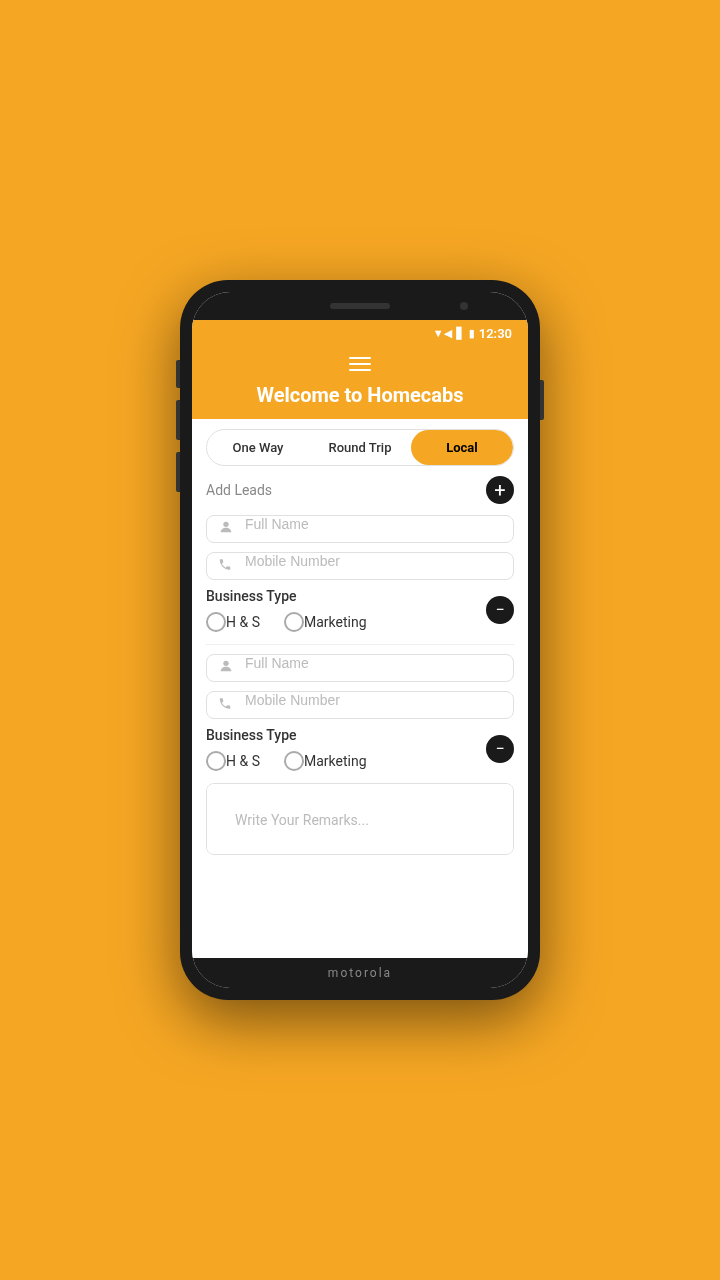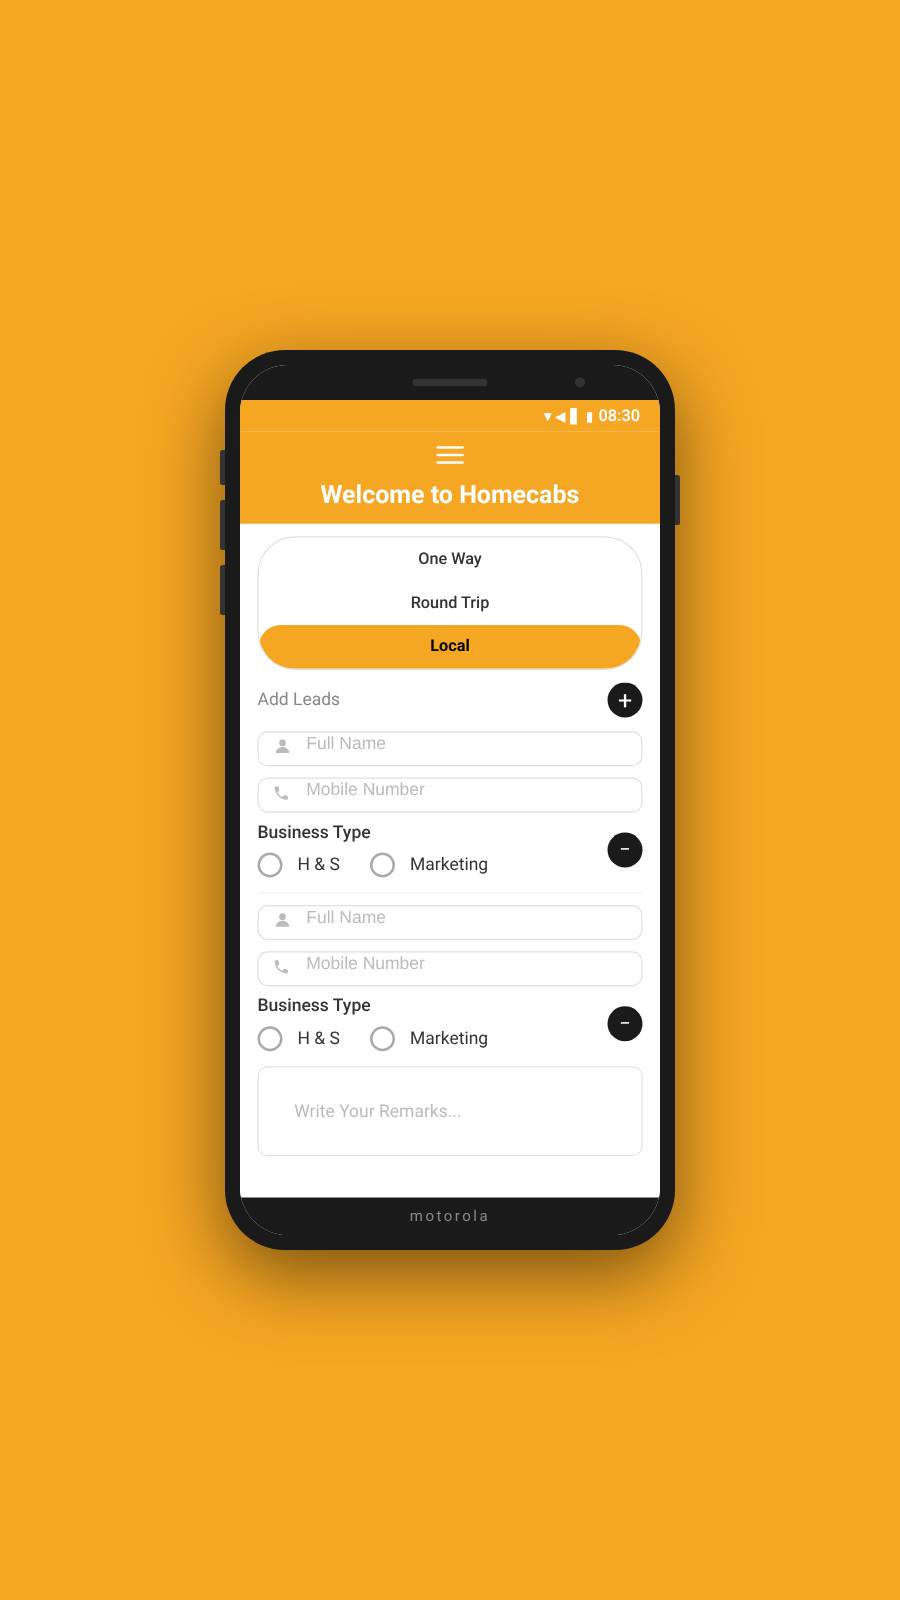--- a/index.html
+++ b/index.html
@@ -119,21 +119,20 @@
     }
 
     
     .tab-selector {
       background: #fff;
       margin: 10px 14px;
       border-radius: 30px;
       border: 1px solid #e0e0e0;
       display: flex;
       overflow: hidden;
-      flex-direction: column;
     }
 
     .tab-item {
       flex: 1;
       text-align: center;
       padding: 10px 6px;
       font-size: 13px;
       font-weight: 500;
       color: #333;
       cursor: pointer;
@@ -226,21 +225,21 @@
 
     .radio-group {
       display: flex;
       gap: 24px;
       margin-bottom: 8px;
     }
 
     .radio-item {
       display: flex;
       align-items: center;
-      gap: 12px;
+      gap: 0;
       font-size: 14px;
       color: #333;
       cursor: pointer;
     }
 
     .radio-circle {
       width: 20px;
       height: 20px;
       border: 2px solid #aaa;
       border-radius: 50%;
@@ -359,21 +358,21 @@
     <div class="notch-area">
       <div class="speaker"></div>
       <div class="camera"></div>
     </div>
 
     <div class="status-bar">
       <div class="status-icons">
         <span class="wifi-icon">▼◀</span>
         <span class="signal-icon">▋</span>
         <span class="battery-icon">▮</span>
-        <span class="status-time">08:30</span>
+        <span class="status-time">12:30</span>
       </div>
     </div>
 
     <div class="app-header">
       <div class="hamburger-icon">
         <span></span>
         <span></span>
         <span></span>
       </div>
       <span class="header-title">Welcome to Homecabs</span>

